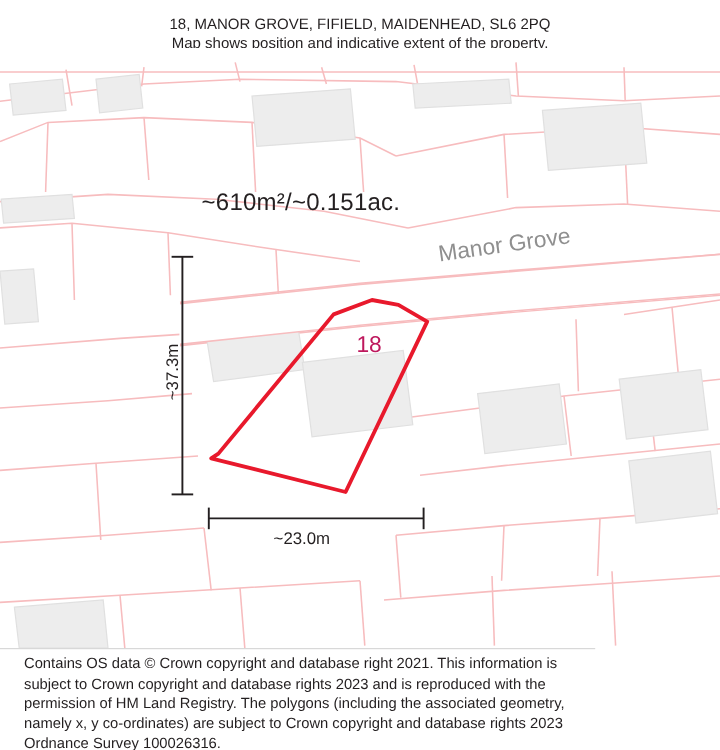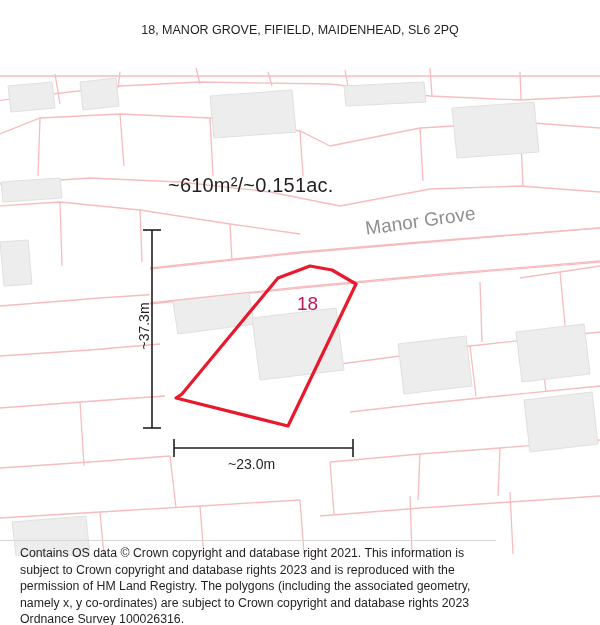--- a/index.html
+++ b/index.html
@@ -10,37 +10,37 @@
     width: 600px;
     height: 625px;
     background: #ffffff;
     font-family: "Liberation Sans", sans-serif;
     color: #231f20;
     overflow: hidden;
     position: relative;
   }
   .header {
     width: 600px;
-    padding-top: 22px;
+    padding-top: 12px;
     text-align: center;
   }
   .header .title {
     font-size: 12.5px;
     line-height: 16px;
     color: #231f20;
   }
   .header .subtitle {
     font-size: 12.5px;
     line-height: 16px;
     color: #231f20;
   }
   .map-wrap {
     position: absolute;
     left: 0;
-    top: 56px;
+    top: 40px;
     width: 600px;
     height: 500px;
     background: #ffffff;
     overflow: hidden;
   }
   .map-svg {
     position: absolute;
     left: 0;
     top: 0;
   }
@@ -102,20 +102,21 @@
     font-size: 12.3px;
     line-height: 16.5px;
     color: #231f20;
   }
 </style>
 </head>
 <body>
 
 <div class="header">
   <div class="title">18, MANOR GROVE, FIFIELD, MAIDENHEAD, SL6 2PQ</div>
+  <div class="subtitle">Map shows position and indicative extent of the property.</div>
 </div>
 
 <div class="map-wrap">
 
   <svg class="map-svg" width="600" height="500" viewBox="0 0 600 500">
 
     <rect x="0" y="0" width="600" height="500" fill="#ffffff"></rect>
 
     <g stroke="#f7bcbe" stroke-width="1.3" fill="none">
       <path d="M0 20 L600 20"></path>

